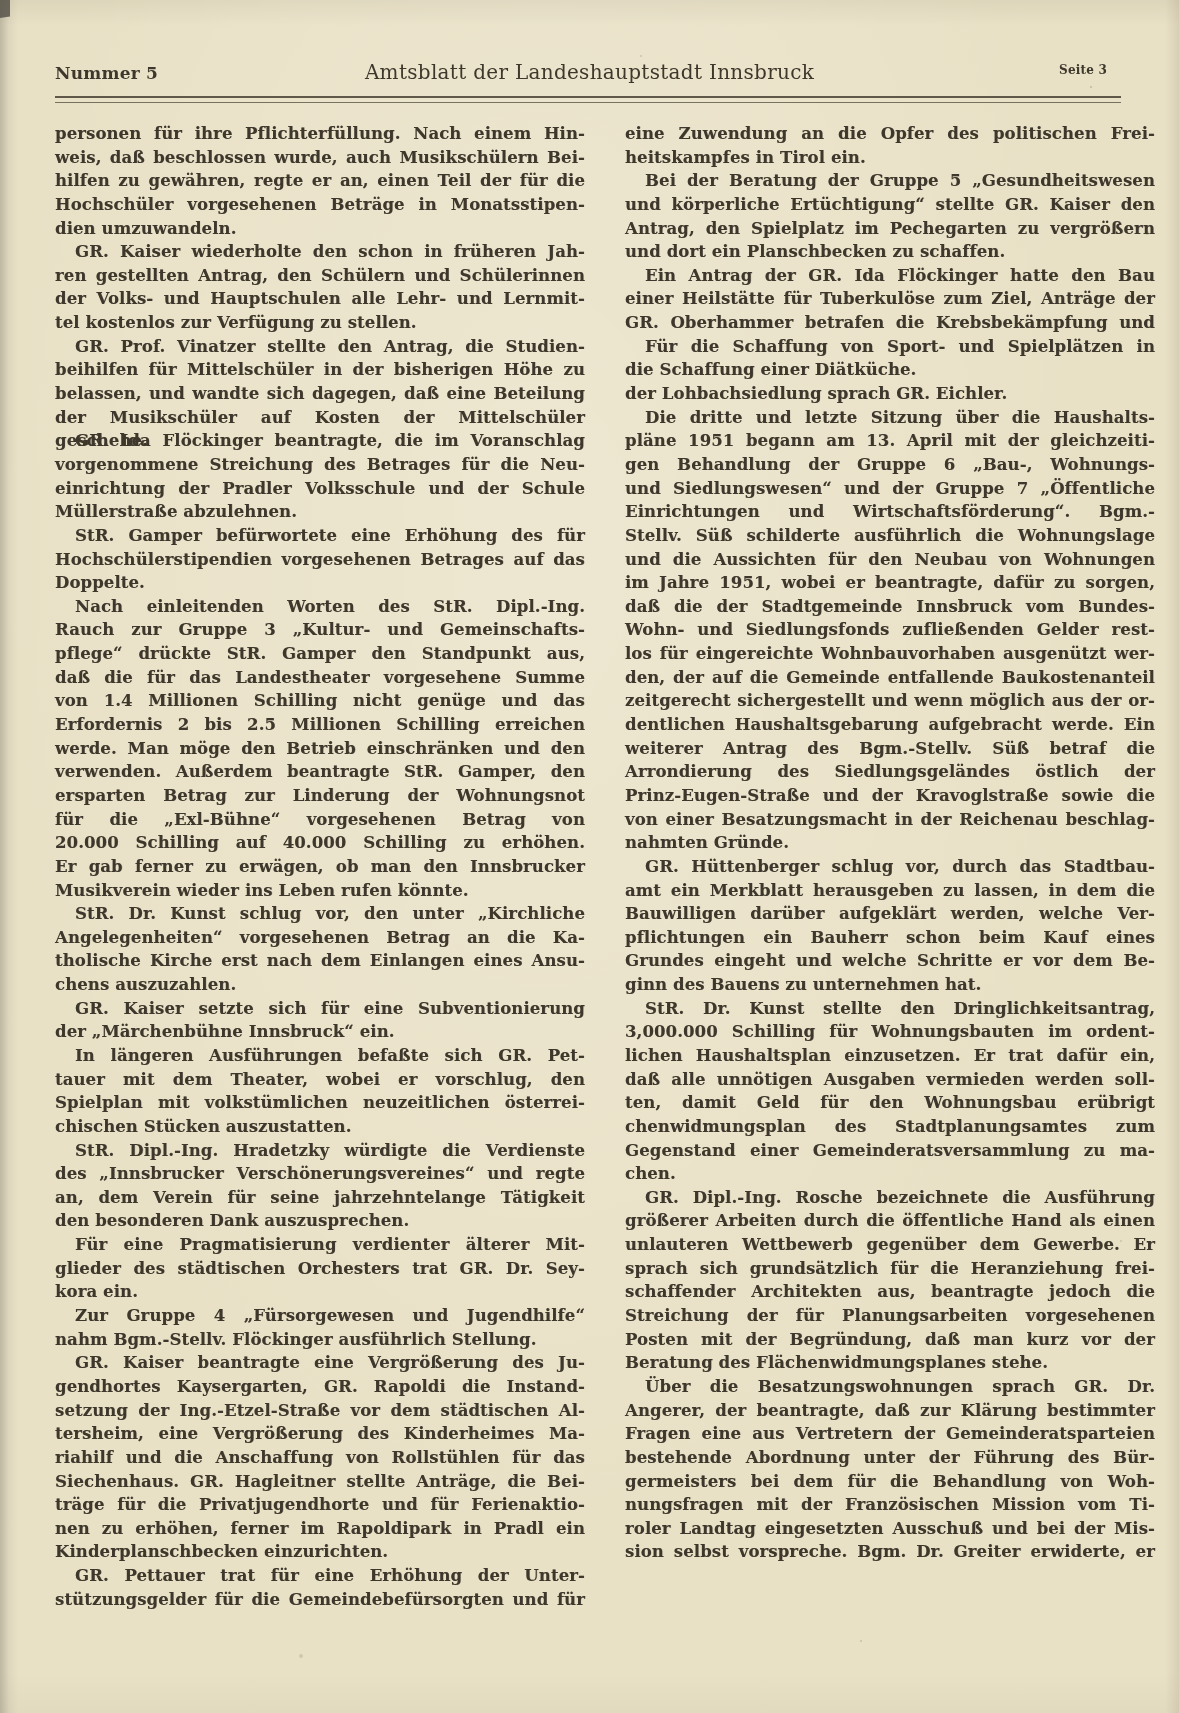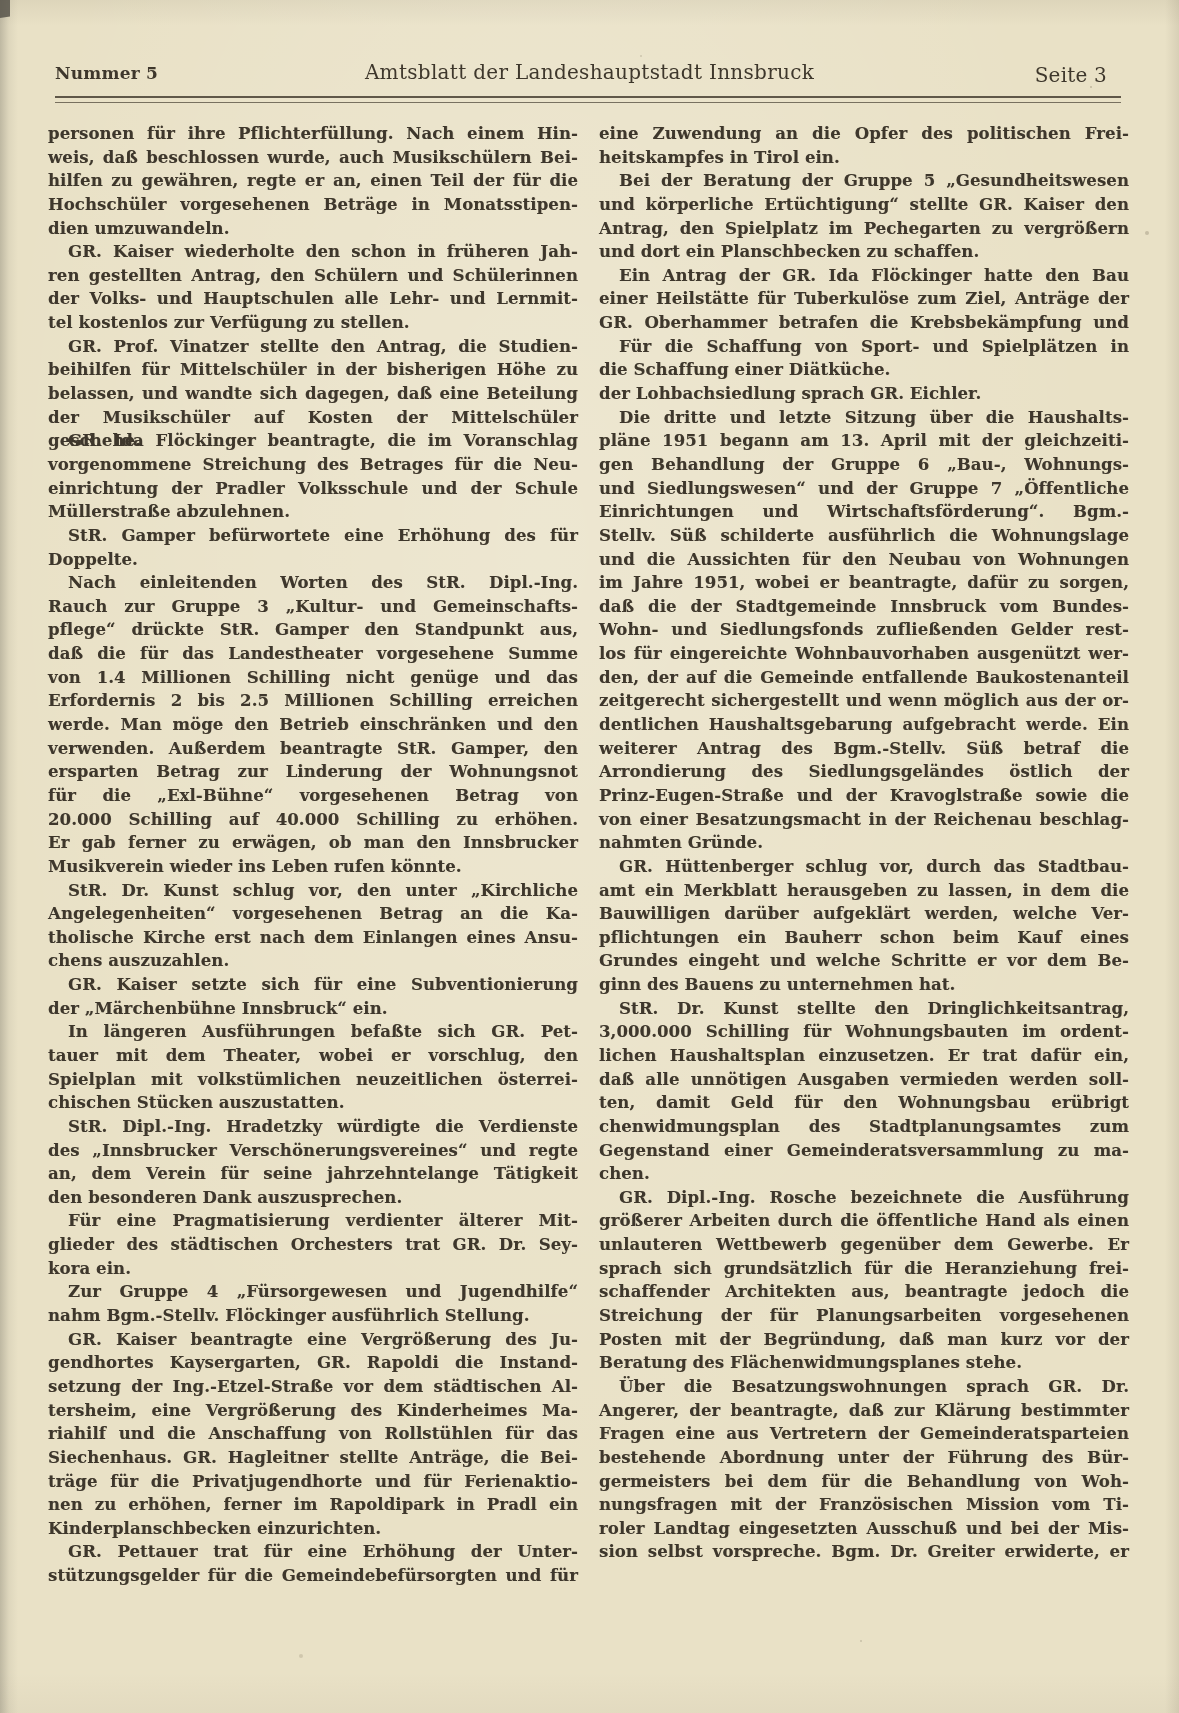--- a/index.html
+++ b/index.html
@@ -52,37 +52,37 @@
     position:absolute;left:55px;top:63px;
     font-size:17px;font-weight:700;letter-spacing:.2px;
   }
   .hdr-title{
     position:absolute;left:0;right:0;top:60px;
     text-align:center;
     font-size:20px;font-weight:400;letter-spacing:.3px;
   }
   .hdr-page{
     position:absolute;right:72px;top:63px;
-    font-size:20px;font-weight:400;letter-spacing:.2px;
+    font-size:12px;font-weight:700;letter-spacing:.2px;
   }
   .hdr-rule{
     position:absolute;left:55px;top:96px;width:1066px;height:4px;
     border-top:2px solid rgba(72,64,51,.85);
     border-bottom:1px solid rgba(72,64,51,.70);
   }
 
   
   .col{
     position:absolute;top:122px;width:530px;
     font-size:16.5px;font-weight:700;
     letter-spacing:.1px;
     text-shadow:.3px .3px 0 rgba(62,55,44,.35);
   }
-  .col.left{left:48px;}
-  .col.right{left:599px;}
+  .col.left{left:55px;}
+  .col.right{left:625px;}
   .ln{
     height:23.65px;line-height:23.65px;
     text-align:justify;text-align-last:justify;
     white-space:normal;overflow:visible;
   }
   .ln.end{text-align-last:left;}
   .ln.ind{text-indent:20px;}
 </style>
 </head>
 <body style="background: rgb(233, 225, 198);">
@@ -113,20 +113,21 @@
       <div class="ln end">tel kostenlos zur Verfügung zu stellen.</div>
       <div class="ln ind">GR. Prof. Vinatzer stellte den Antrag, die Studien-</div>
       <div class="ln">beihilfen für Mittelschüler in der bisherigen Höhe zu</div>
       <div class="ln">belassen, und wandte sich dagegen, daß eine Beteilung</div>
       <div class="ln end">der Musikschüler auf Kosten der Mittelschüler geschehe.</div>
       <div class="ln ind">GR. Ida Flöckinger beantragte, die im Voranschlag</div>
       <div class="ln">vorgenommene Streichung des Betrages für die Neu-</div>
       <div class="ln">einrichtung der Pradler Volksschule und der Schule</div>
       <div class="ln end">Müllerstraße abzulehnen.</div>
       <div class="ln ind">StR. Gamper befürwortete eine Erhöhung des für</div>
+      <div class="ln">Hochschülerstipendien vorgesehenen Betrages auf das</div>
       <div class="ln end">Doppelte.</div>
       <div class="ln ind">Nach einleitenden Worten des StR. Dipl.-Ing.</div>
       <div class="ln">Rauch zur Gruppe 3 „Kultur- und Gemeinschafts-</div>
       <div class="ln">pflege“ drückte StR. Gamper den Standpunkt aus,</div>
       <div class="ln">daß die für das Landestheater vorgesehene Summe</div>
       <div class="ln">von 1.4 Millionen Schilling nicht genüge und das</div>
       <div class="ln">Erfordernis 2 bis 2.5 Millionen Schilling erreichen</div>
       <div class="ln">werde. Man möge den Betrieb einschränken und den</div>
       <div class="ln">verwenden. Außerdem beantragte StR. Gamper, den</div>
       <div class="ln">ersparten Betrag zur Linderung der Wohnungsnot</div>

